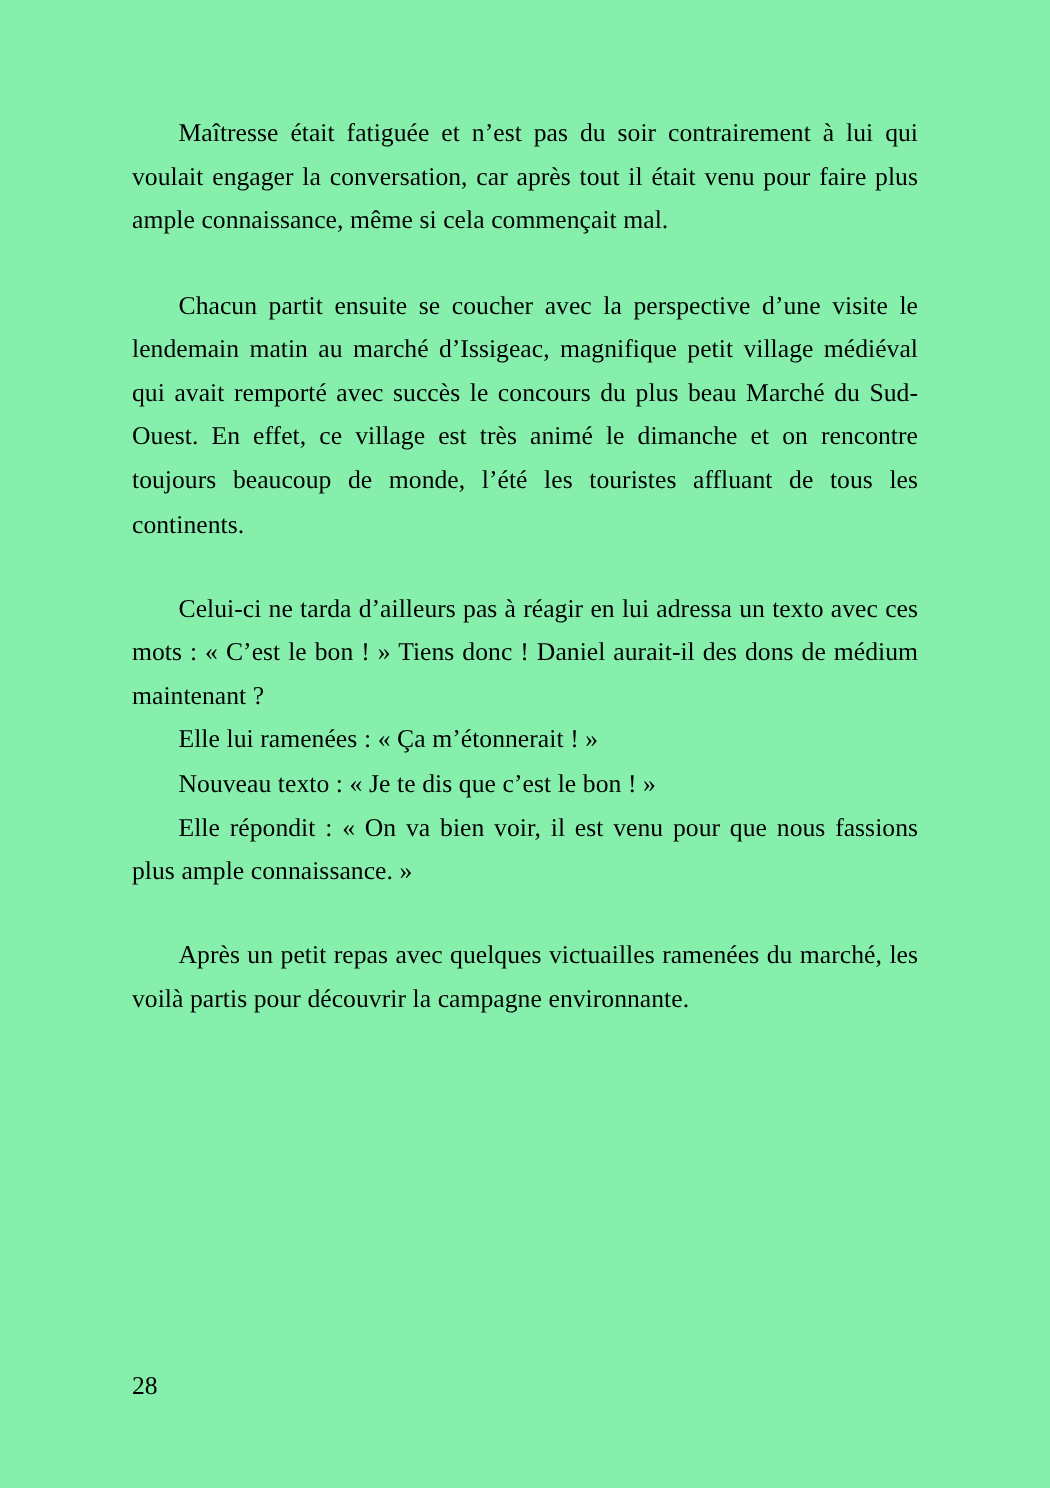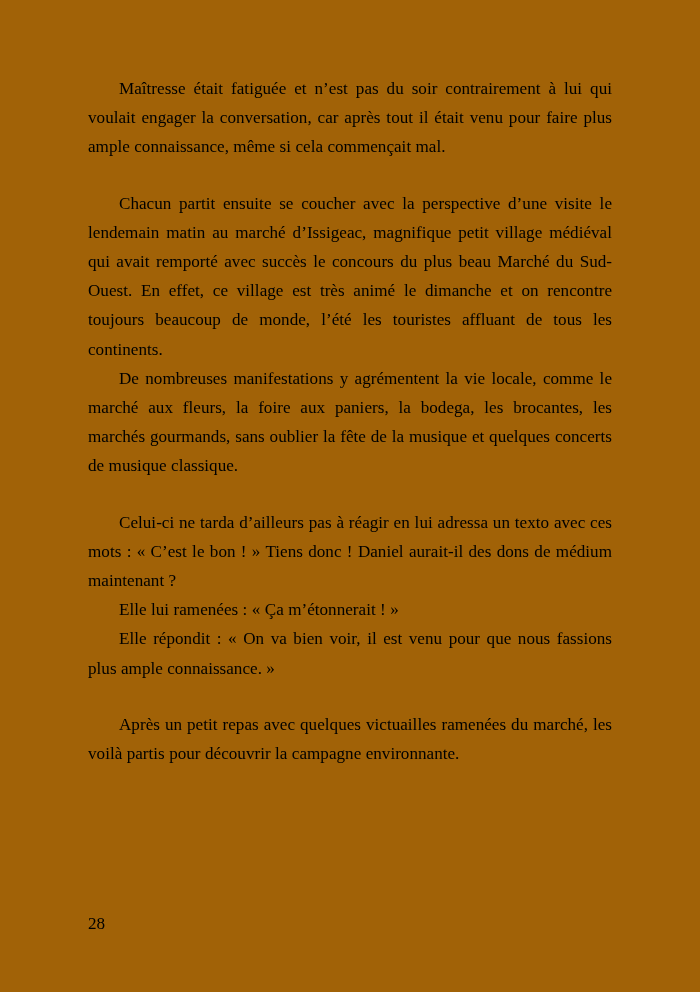--- a/index.html
+++ b/index.html
@@ -6,21 +6,21 @@
   html, body {
     margin: 0;
     padding: 0;
     background: #ffffff;
   }
 
   .page {
     position: relative;
     width: 700px;
     height: 992px;
-    background: #a16207;
+    background: #86efac;
     overflow: hidden;
     font-family: "Liberation Serif", "DejaVu Serif", serif;
     color: #000000;
     -webkit-font-smoothing: antialiased;
   }
 
   .text-column {
     position: absolute;
     left: 88px;
     top: 74px;
@@ -67,27 +67,27 @@
 <div class="page">
 
   <div class="text-column">
 
     <div class="para-block">
       <p class="para">Maîtresse était fatiguée et n’est pas du soir contrairement à lui qui voulait engager la conversation, car après tout il était venu pour faire plus ample connaissance, même si cela commençait mal.</p>
     </div>
 
     <div class="para-block">
       <p class="para">Chacun partit ensuite se coucher avec la perspective d’une visite le lendemain matin au marché d’Issigeac, magnifique petit village médiéval qui avait remporté avec succès le concours du plus beau Marché du Sud-Ouest. En effet, ce village est très animé le dimanche et on rencontre toujours beaucoup de monde, l’été les touristes affluant de tous les continents.</p>
-      <p class="para">De nombreuses manifestations y agrémentent la vie locale, comme le marché aux fleurs, la foire aux paniers, la bodega, les brocantes, les marchés gourmands, sans oublier la fête de la musique et quelques concerts de musique classique.</p>
     </div>
 
 
     <div class="para-block">
       <p class="para">Celui-ci ne tarda d’ailleurs pas à réagir en lui adressa un texto avec ces mots : « C’est le bon ! » Tiens donc ! Daniel aurait-il des dons de médium maintenant ?</p>
       <p class="para short">Elle lui ramenées : « Ça m’étonnerait ! »</p>
+      <p class="para short">Nouveau texto : « Je te dis que c’est le bon ! »</p>
       <p class="para">Elle répondit : « On va bien voir, il est venu pour que nous fassions plus ample connaissance. »</p>
     </div>
 
     <div class="para-block">
       <p class="para">Après un petit repas avec quelques victuailles ramenées du marché, les voilà partis pour découvrir la campagne environnante.</p>
 
     </div>
 
   </div>
 

